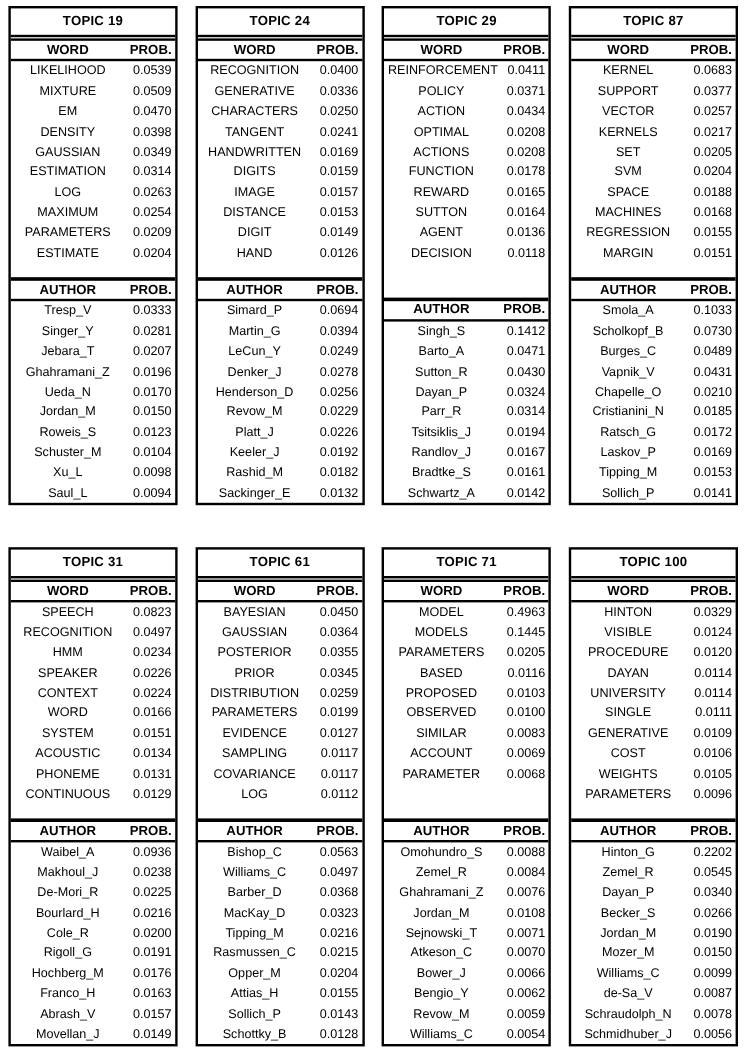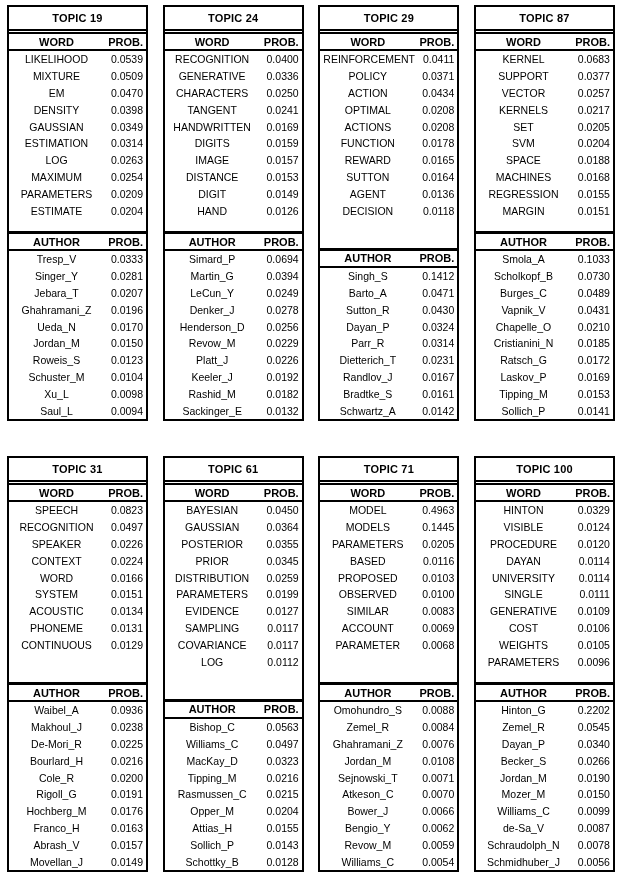--- a/index.html
+++ b/index.html
@@ -358,22 +358,22 @@
   </div>
             <div class="row">
     <span class="label-col">Dayan_P</span>
     <span class="prob-col">0.0324</span>
   </div>
             <div class="row">
     <span class="label-col">Parr_R</span>
     <span class="prob-col">0.0314</span>
   </div>
             <div class="row">
-    <span class="label-col">Dietterich_T</span>
-    <span class="prob-col">0.0231</span>
+    <span class="label-col">Tsitsiklis_J</span>
+    <span class="prob-col">0.0194</span>
   </div>
             <div class="row">
     <span class="label-col">Randlov_J</span>
     <span class="prob-col">0.0167</span>
   </div>
             <div class="row">
     <span class="label-col">Bradtke_S</span>
     <span class="prob-col">0.0161</span>
   </div>
             <div class="row">
@@ -493,20 +493,24 @@
       <div class="rows">
             <div class="row">
     <span class="label-col">SPEECH</span>
     <span class="prob-col">0.0823</span>
   </div>
             <div class="row">
     <span class="label-col">RECOGNITION</span>
     <span class="prob-col">0.0497</span>
   </div>
             <div class="row">
+    <span class="label-col">HMM</span>
+    <span class="prob-col">0.0234</span>
+  </div>
+            <div class="row">
     <span class="label-col">SPEAKER</span>
     <span class="prob-col">0.0226</span>
   </div>
             <div class="row">
     <span class="label-col">CONTEXT</span>
     <span class="prob-col">0.0224</span>
   </div>
             <div class="row">
     <span class="label-col">WORD</span>
     <span class="prob-col">0.0166</span>
@@ -638,20 +642,24 @@
       <div class="rows">
             <div class="row">
     <span class="label-col">Bishop_C</span>
     <span class="prob-col">0.0563</span>
   </div>
             <div class="row">
     <span class="label-col">Williams_C</span>
     <span class="prob-col">0.0497</span>
   </div>
             <div class="row">
+    <span class="label-col">Barber_D</span>
+    <span class="prob-col">0.0368</span>
+  </div>
+            <div class="row">
     <span class="label-col">MacKay_D</span>
     <span class="prob-col">0.0323</span>
   </div>
             <div class="row">
     <span class="label-col">Tipping_M</span>
     <span class="prob-col">0.0216</span>
   </div>
             <div class="row">
     <span class="label-col">Rasmussen_C</span>
     <span class="prob-col">0.0215</span>

